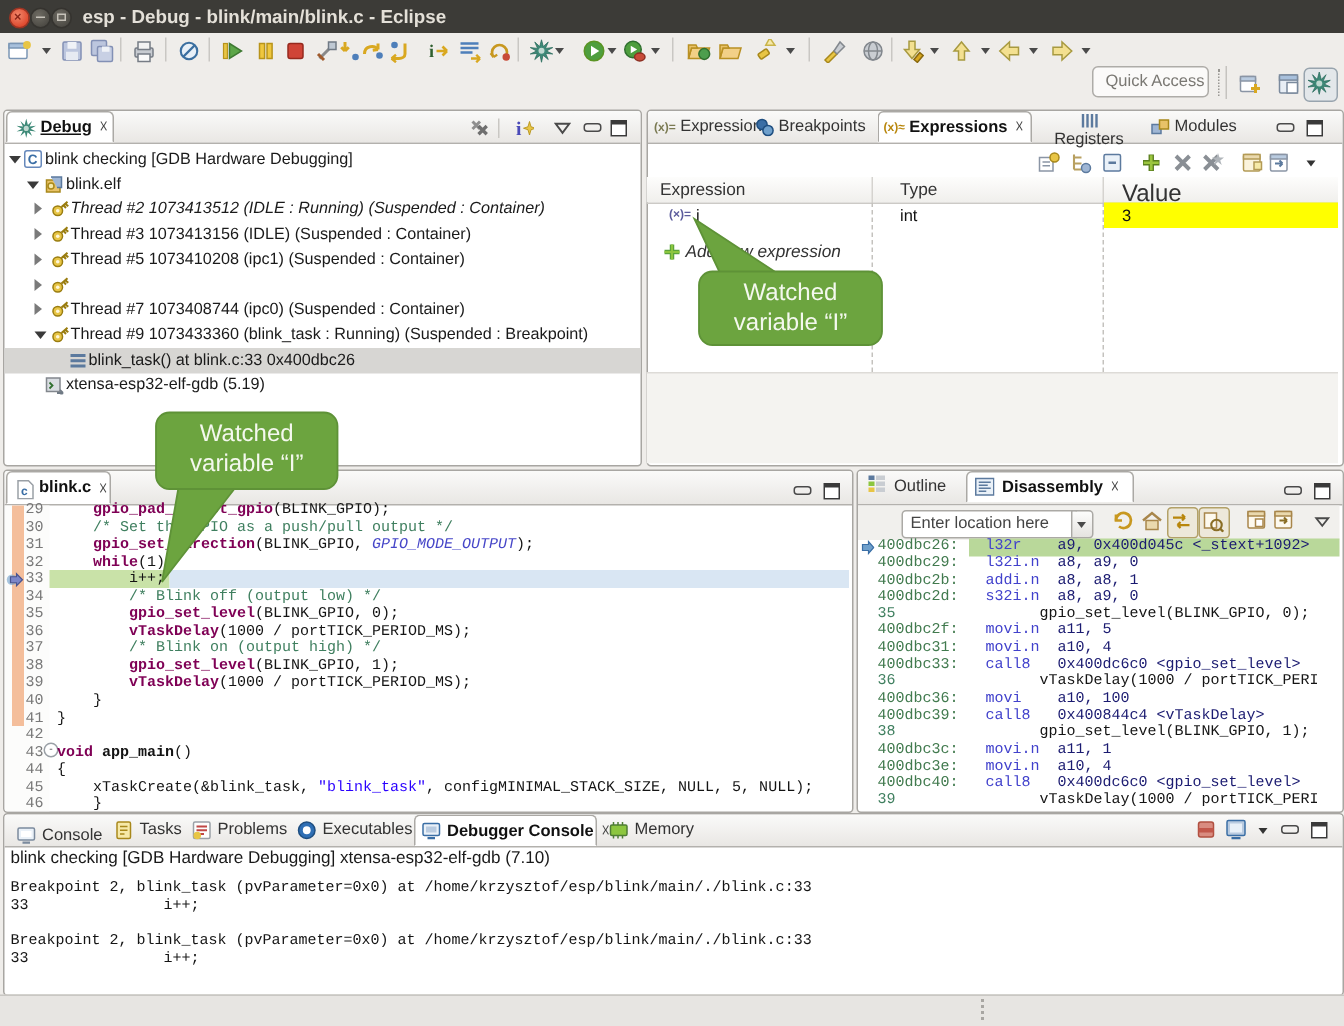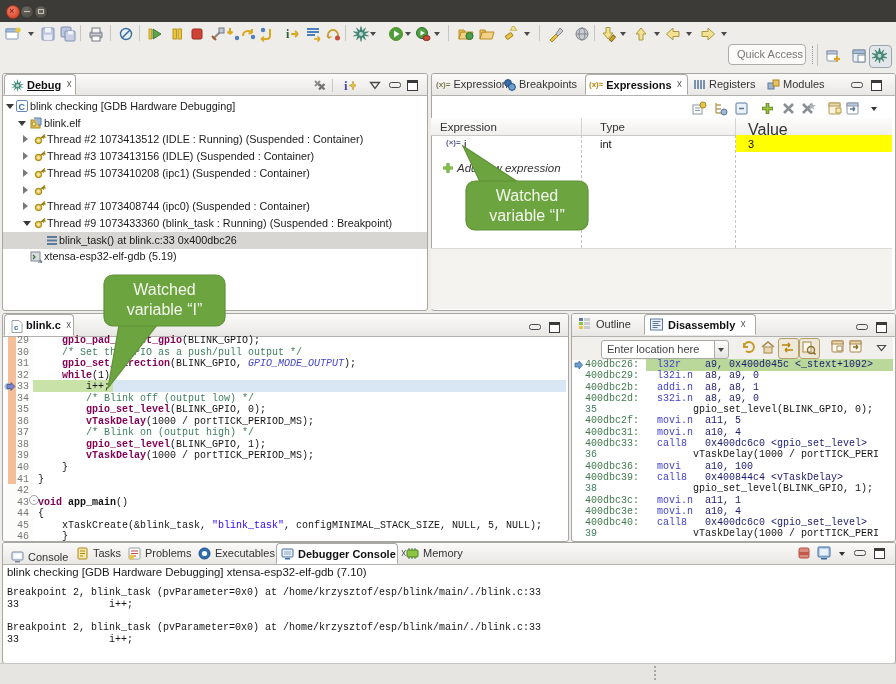--- a/index.html
+++ b/index.html
@@ -13,20 +13,21 @@
 .dd{width:0;height:0;border-left:3.5px solid transparent;border-right:3.5px solid transparent;border-top:4px solid #4a4a4a;display:inline-block;}
 .vsep{position:absolute;top:25px;height:16px;width:1px;background:#C9C7C3;}
 </style></head><body>
 <div class="abs" style="left:0;top:0;width:896px;height:22px;background:#3C3B37;transform:translateZ(0);">
  <div class="abs" style="left:6px;top:5px;width:12px;height:12px;border-radius:7px;background:radial-gradient(circle at 40% 35%,#F2886C,#DF4B30 70%);border:1px solid #9c3423;"></div>
  <div class="abs" style="left:9.3px;top:7.2px;color:#8B2417;font-size:8.5px;font-weight:bold;line-height:8px;">×</div>
  <div class="abs" style="left:20px;top:5px;width:12px;height:12px;border-radius:7px;background:radial-gradient(circle at 40% 35%,#6E6B63,#4E4C46 70%);border:1px solid #35332f;"></div>
  <div class="abs" style="left:23.5px;top:10.5px;width:6px;height:1.6px;background:#C6C2B9;"></div>
  <div class="abs" style="left:34px;top:5px;width:12px;height:12px;border-radius:7px;background:radial-gradient(circle at 40% 35%,#6E6B63,#4E4C46 70%);border:1px solid #35332f;"></div>
  <div class="abs" style="left:37.8px;top:8.8px;width:4.4px;height:3.4px;border:1px solid #C6C2B9;"></div>
+ <div class="abs" style="left:55px;top:4px;color:#E4E0D8;font-size:12.5px;font-weight:bold;">esp - Debug - blink/main/blink.c - Eclipse</div>
 </div>
 <div class="abs" style="left:0;top:22px;width:896px;height:50px;">
     <svg class="abs" style="left:5px;top:4px;" width="16" height="16" viewBox="0 0 16 16">
       <rect x="1" y="3" width="12" height="10" rx="1" fill="#fff" stroke="#7B96B5"></rect>
       <rect x="1" y="3" width="12" height="3" fill="#A8C0DC" stroke="#7B96B5"></rect>
       <circle cx="13" cy="4" r="2.6" fill="#E8C545"></circle>
     </svg>
     <div class="dd abs" style="left:28px;top:10px;"></div>
     <svg class="abs" style="left:40px;top:4px;" width="16" height="16" viewBox="0 0 16 16">
       <rect x="2" y="2" width="12" height="12" rx="1" fill="#BCC6DE" stroke="#8290B5"></rect>
@@ -209,21 +210,21 @@
       <path d="M4 1 L11 1 L11 8 L8 8" fill="#9FB6D4" stroke="#5C7A9E"></path>
       <circle cx="4" cy="7" r="2" fill="#F6E9A8" stroke="#A8881B"></circle>
     </svg>
     <div class="abs" style="left:41px;top:43px;font-size:10.8px;color:#1a1a1a;white-space:nowrap;">blink.elf</div>
     <div class="abs" style="left:20px;top:61px;width:0;height:0;border-top:4px solid transparent;border-bottom:4px solid transparent;border-left:5px solid #7a7a7a;"></div>
     <svg class="abs" style="left:31px;top:59.400000000000006px;" width="13" height="13" viewBox="0 0 13 13">
       <circle cx="4.5" cy="7.5" r="3.2" fill="#E8C545" stroke="#9A7D10"></circle>
       <circle cx="4.5" cy="7.5" r="1.2" fill="#FDF6D8"></circle>
       <path d="M7 5 L11 1.5 M9.5 2.8 L11.5 4.5 M8.3 3.9 L10 5.6" stroke="#9A7D10" stroke-width="1.4"></path>
     </svg>
-    <div class="abs" style="left:44px;top:59px;font-size:10.8px;color:#1a1a1a;white-space:nowrap;">Thread #2 1073413512 (IDLE : Running) (Suspended : Container)</div>
+    <div class="abs" style="left:44px;top:59px;font-size:10.8px;color:#1a1a1a;white-space:nowrap;font-style:italic;">Thread #2 1073413512 (IDLE : Running) (Suspended : Container)</div>
     <div class="abs" style="left:20px;top:78px;width:0;height:0;border-top:4px solid transparent;border-bottom:4px solid transparent;border-left:5px solid #7a7a7a;"></div>
     <svg class="abs" style="left:31px;top:76.10000000000001px;" width="13" height="13" viewBox="0 0 13 13">
       <circle cx="4.5" cy="7.5" r="3.2" fill="#E8C545" stroke="#9A7D10"></circle>
       <circle cx="4.5" cy="7.5" r="1.2" fill="#FDF6D8"></circle>
       <path d="M7 5 L11 1.5 M9.5 2.8 L11.5 4.5 M8.3 3.9 L10 5.6" stroke="#9A7D10" stroke-width="1.4"></path>
     </svg>
     <div class="abs" style="left:44px;top:76px;font-size:10.8px;color:#1a1a1a;white-space:nowrap;">Thread #3 1073413156 (IDLE) (Suspended : Container)</div>
     <div class="abs" style="left:20px;top:95px;width:0;height:0;border-top:4px solid transparent;border-bottom:4px solid transparent;border-left:5px solid #7a7a7a;"></div>
     <svg class="abs" style="left:31px;top:92.80000000000001px;" width="13" height="13" viewBox="0 0 13 13">
       <circle cx="4.5" cy="7.5" r="3.2" fill="#E8C545" stroke="#9A7D10"></circle>
@@ -282,21 +283,21 @@
       </span>
       <span>Breakpoints</span>
     </div>
     <div class="tab active" style="left:153px;width:103px;">
       <span style="margin-left:3px;margin-right:3px;display:inline-flex;align-items:center;">
         <span style="font-size:8px;color:#B8860B;font-weight:bold;">(x)≈</span>
       </span>
       <span>Expressions</span>
       <span class="tclose">☓</span>
     </div>
-    <div class="tab" style="left:258px;width:72px;">
+    <div class="tab" style="left:258px;width:72px;flex-direction:column;">
       <span style="margin-left:3px;margin-right:3px;display:inline-flex;align-items:center;">
         <svg width="13" height="13" viewBox="0 0 13 13">
           <path d="M2 2 L2 11 M5 2 L5 11 M8 2 L8 11 M11 2 L11 11" stroke="#5C7A9E" stroke-width="1.6"></path>
         </svg>
       </span>
       <span>Registers</span>
     </div>
     <div class="tab" style="left:332px;width:68px;">
       <span style="margin-left:3px;margin-right:3px;display:inline-flex;align-items:center;">
         <svg width="13" height="13" viewBox="0 0 13 13">

